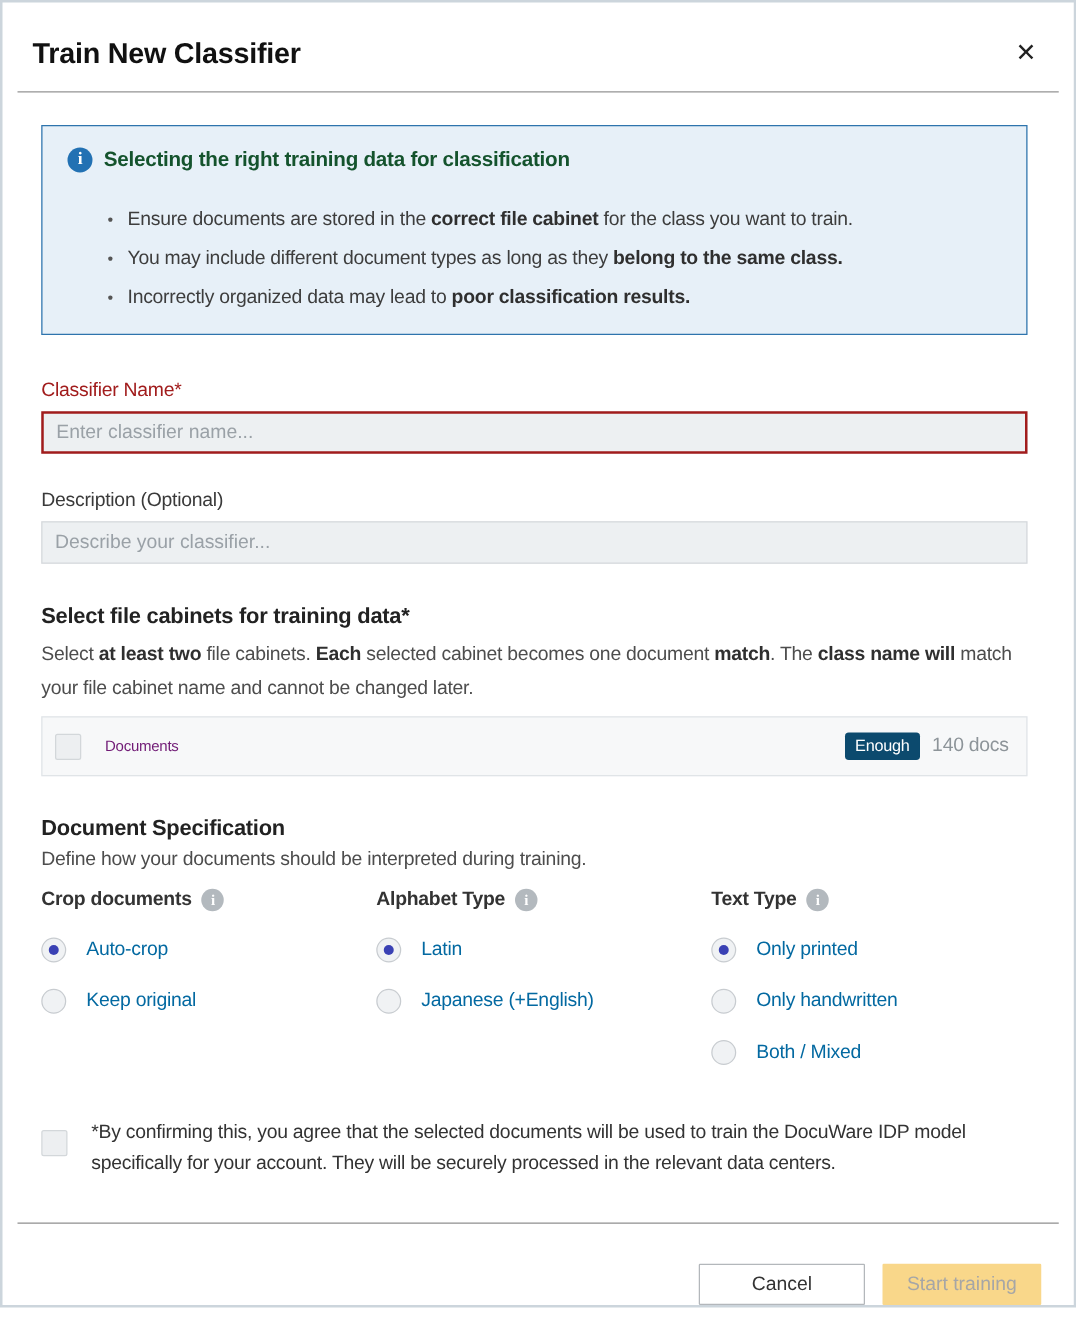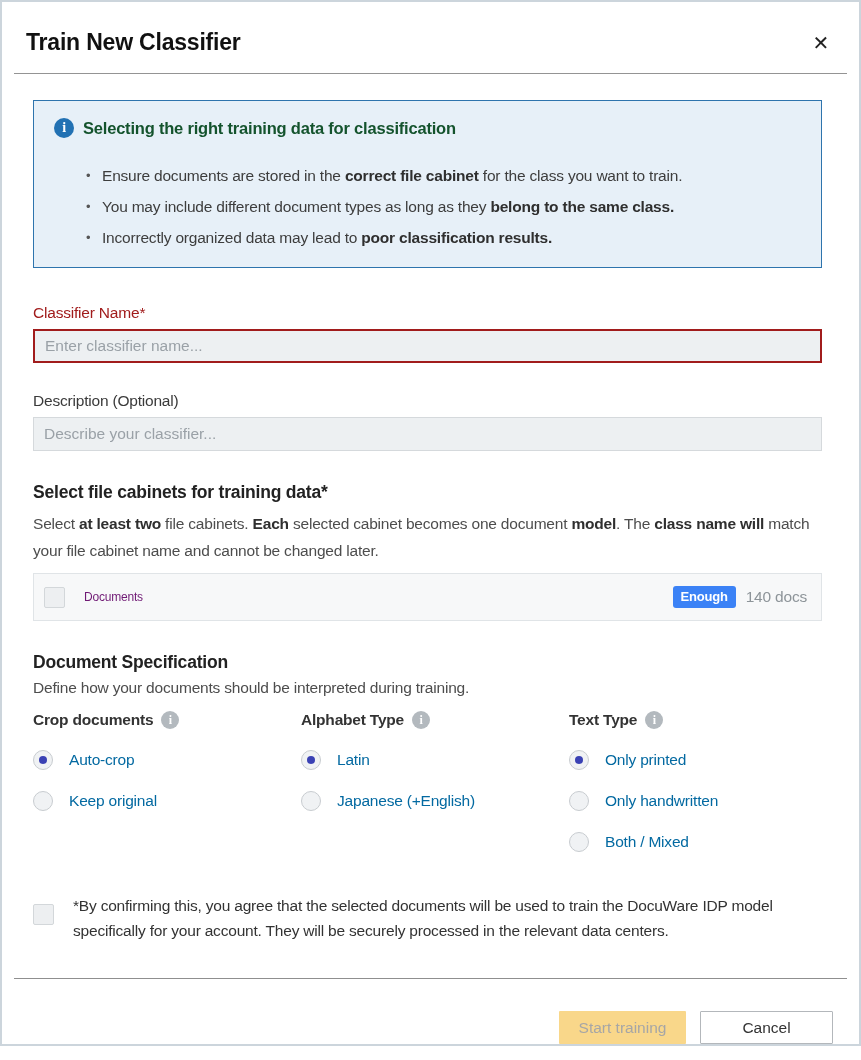--- a/index.html
+++ b/index.html
@@ -78,21 +78,21 @@
     display: flex; align-items: center; padding: 0 14px 0 10px;
   }
   .checkbox {
     width: 21px; height: 21px; background: #edeff1;
     border: 1px solid #d3d7da; border-radius: 2px; flex: 0 0 21px;
     cursor: pointer;
   }
   .cabinet-name { margin-left: 19px; font-size: 12px; color: #701a75; }
   .cabinet-spacer { flex: 1; }
   .badge {
-    background: #3b82f6; color: #fff; font-size: 13px; font-weight: bold;
+    background: #0c4a6e; color: #fff; font-size: 13px; font-weight: normal;
     padding: 3px 8px 4px 8px; border-radius: 3px;
   }
   .docs-count { margin-left: 10px; font-size: 15.5px; color: #8d9499; }
 
   
   .spec-sub { margin-top: 6px; font-size: 15.5px; color: #4d4d4d; }
   .spec-groups { display: flex; margin-top: 14px; }
   .spec-col { width: 268px; }
   .spec-col:last-child { width: auto; }
   .group-head { display: flex; align-items: center; gap: 8px; }
@@ -165,21 +165,21 @@
     
     <div class="field-label-required">Classifier Name*</div>
     <input class="text-input error" type="text" placeholder="Enter classifier name..." style="">
 
     
     <div class="field-label">Description (Optional)</div>
     <input class="text-input" type="text" placeholder="Describe your classifier..." style="">
 
     
     <div class="section-heading">Select file cabinets for training data*</div>
-    <div class="section-desc"><span>Select </span><span class="b">at least two</span><span> file cabinets. </span><span class="b">Each</span><span> selected cabinet becomes one document </span><span class="b">model</span><span>. The </span><span class="b">class name will</span><span> match your file cabinet name and cannot be changed later.</span></div>
+    <div class="section-desc"><span>Select </span><span class="b">at least two</span><span> file cabinets. </span><span class="b">Each</span><span> selected cabinet becomes one document </span><span class="b">match</span><span>. The </span><span class="b">class name will</span><span> match your file cabinet name and cannot be changed later.</span></div>
 
     <div class="cabinet-row">
       <span class="checkbox"></span>
       <span class="cabinet-name">Documents</span>
       <span class="cabinet-spacer"></span>
       <span class="badge">Enough</span>
       <span class="docs-count">140 docs</span>
     </div>
 
     
@@ -242,17 +242,17 @@
     
     <div class="agreement">
       <span class="checkbox"></span>
       <span class="agreement-text">*By confirming this, you agree that the selected documents will be used to train the DocuWare IDP model specifically for your account. They will be securely processed in the relevant data centers.</span>
     </div>
 
   </div>
 
   <div class="footer-divider"></div>
   <div class="footer">
+    <button class="btn btn-cancel">Cancel</button>
     <button class="btn btn-start">Start training</button>
-    <button class="btn btn-cancel">Cancel</button>
   </div>
 
 </div>
 
 </body></html>

